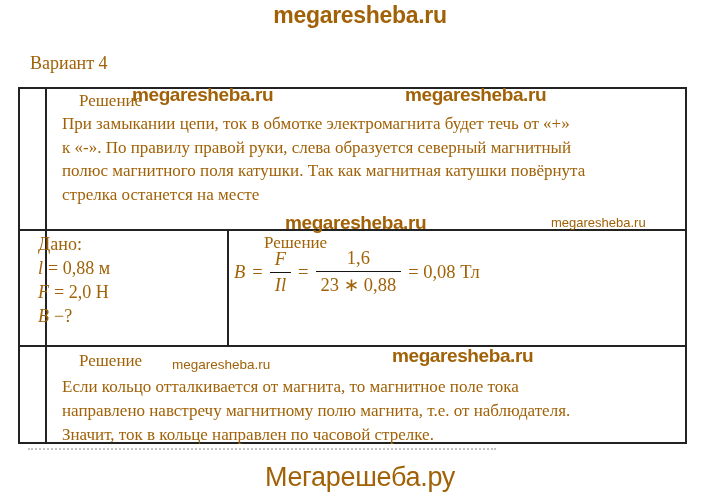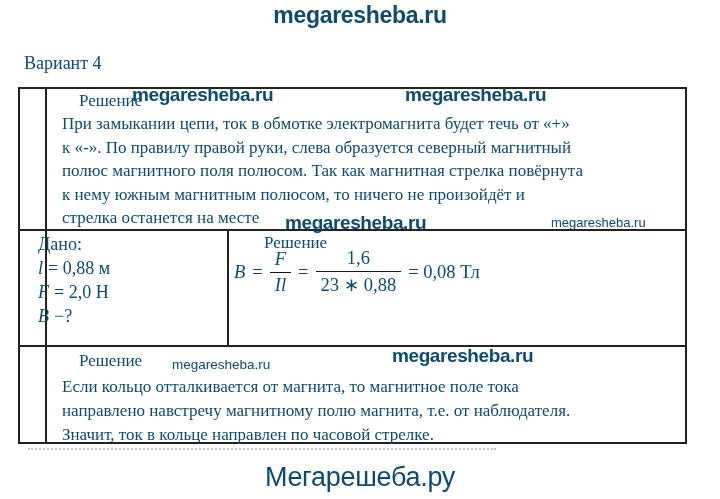--- a/index.html
+++ b/index.html
@@ -1,31 +1,31 @@
 <!DOCTYPE html>
 <html><head>
 <meta charset="utf-8">
 <style>
   html,body{margin:0;padding:0;background:#e8e8e8;}
   .page{
     position:relative;
     width:720px;height:499px;
     background:#ffffff;
-    color:#0c4a6e;
+    color:#a16207;
     font-family:"Liberation Serif", serif;
     overflow:hidden;
   }
   .site-header{
     position:absolute;left:0;top:2px;width:720px;
     text-align:center;
     font-family:"Liberation Sans", sans-serif;
     font-weight:700;font-size:23px;letter-spacing:-0.3px;
   }
   .variant{
-    position:absolute;left:24px;top:53px;
+    position:absolute;left:30px;top:53px;
     font-size:18px;
   }
   
   .tframe{
     position:absolute;left:18px;top:87px;width:669px;height:357px;
     border:2px solid #222;box-sizing:border-box;
   }
   .vline,.hline{position:absolute;background:#222;}
   .v-narrow{left:45px;top:87px;width:2px;height:357px;}
   .h-row1{left:18px;top:229px;width:669px;height:2px;}
@@ -106,22 +106,21 @@
   <div class="hline h-row1"></div>
   <div class="hline h-row2"></div>
   <div class="vline v-mid"></div>
 
   <div class="sol-label r1-label">Решение</div>
   <div class="wm-bold wm-r1a">megaresheba.ru</div>
   <div class="wm-bold wm-r1b">megaresheba.ru</div>
   <div class="r1-body body-text">
     <div>При замыкании цепи, ток в обмотке электромагнита будет течь от «+»</div>
     <div>к «-». По правилу правой руки, слева образуется северный магнитный</div>
-    <div>полюс магнитного поля полюсом. Так как магнитная стрелка повёрнута</div>
-    <div>к нему южным магнитным полюсом, то ничего не произойдёт и</div>
+    <div>полюс магнитного поля катушки. Так как магнитная катушки повёрнута</div>
     <div>стрелка останется на месте</div>
   </div>
   <div class="wm-bold wm-r1c">megaresheba.ru</div>
   <div class="wm-small wm-r1d">megaresheba.ru</div>
 
   <div class="given">
     <div>Дано:</div>
     <div><span class="sym">l</span><span>= 0,88 м</span></div>
     <div><span class="sym">F</span><span>= 2,0 Н</span></div>
     <div><span class="sym">B</span><span>−?</span></div>

